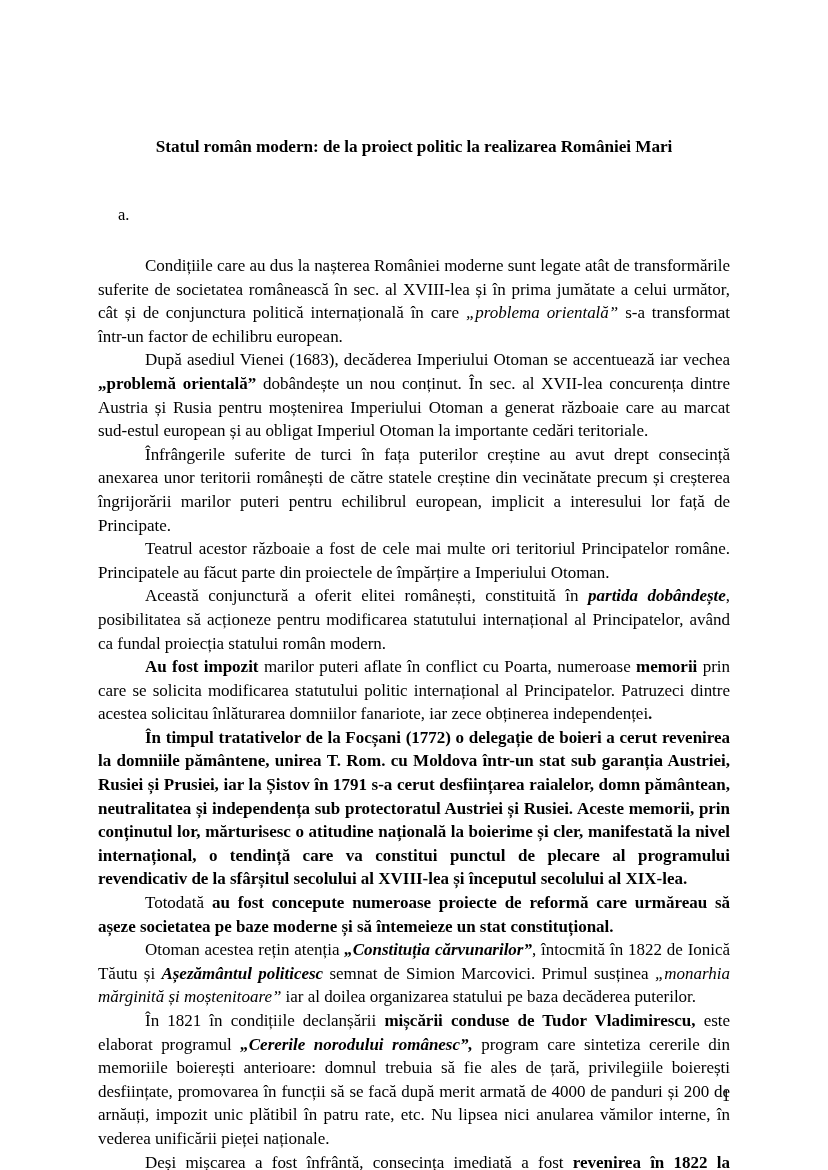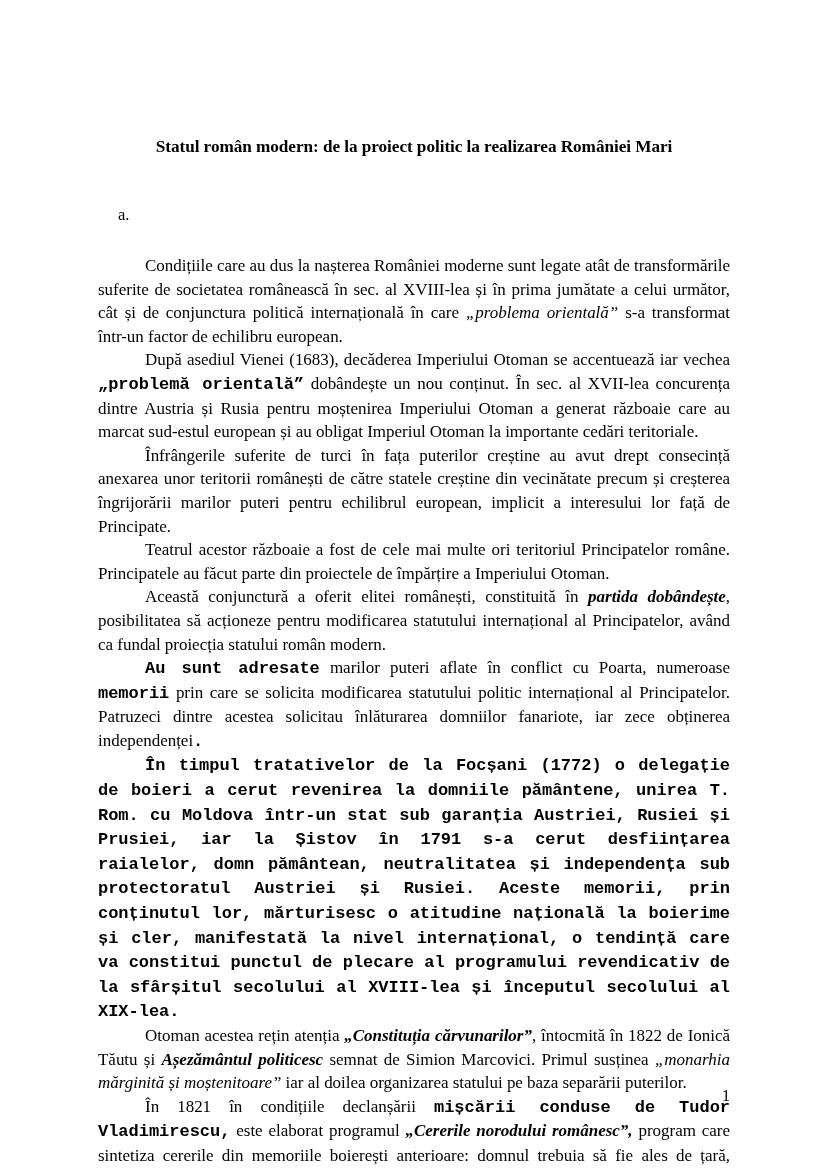--- a/index.html
+++ b/index.html
@@ -63,21 +63,21 @@
     margin: 0;
     padding: 0;
     text-align: justify;
     text-justify: inter-word;
     font-size: 17px;
     line-height: 23.6px;
     text-indent: 47px;
     letter-spacing: -0.02px;
     word-spacing: 0px;
   }
-  b, .b { font-weight: bold; font-family: Liberation Mono, monospace; }
+  b, .b { font-weight: bold; }
   i, .i { font-style: italic; }
   .bi { font-weight: bold; font-style: italic; }
   .spacer-title { height: 44px; }
   .spacer-head { height: 27px; }
   .page-number {
     position: absolute;
     left: 0;
     top: 1052px;
     width: 730px;
     text-align: right;
@@ -106,26 +106,27 @@
     <p class="para"><span>Condițiile care au dus la nașterea României moderne sunt legate atât de transformările suferite de societatea românească în sec. al XVIII-lea și în prima jumătate a celui următor, cât și de conjunctura politică internațională în care </span><i>„problema orientală”</i><span> s-a transformat într-un factor de echilibru european.</span></p>
 
     <p class="para"><span>După asediul Vienei (1683), decăderea Imperiului Otoman se accentuează iar vechea </span><b>„problemă orientală”</b><span> dobândește un nou conținut. În sec. al XVII-lea concurența dintre Austria  și Rusia pentru moștenirea Imperiului Otoman a generat războaie care au marcat sud-estul european și au obligat Imperiul Otoman la importante cedări teritoriale.</span></p>
 
     <p class="para"><span>Înfrângerile suferite de turci în fața puterilor creștine au avut drept consecință anexarea unor teritorii românești de către statele creștine din vecinătate precum și creșterea îngrijorării marilor puteri pentru echilibrul european, implicit a interesului lor față de Principate.</span></p>
 
     <p class="para"><span>Teatrul acestor războaie a fost de cele mai multe ori teritoriul Principatelor române. Principatele  au făcut parte din proiectele de împărțire a Imperiului Otoman.</span></p>
 
     <p class="para"><span>Această conjunctură a oferit elitei românești, constituită în </span><span class="bi">partida dobândește</span><span>, posibilitatea să acționeze pentru modificarea statutului internațional al Principatelor, având ca fundal proiecția statului român modern.</span></p>
 
-    <p class="para"><b>Au sunt adresate</b><span> marilor puteri aflate în conflict cu Poarta, numeroase </span><b>memorii</b><span> prin care se solicita modificarea statutului politic internațional al Principatelor. Patruzeci dintre acestea solicitau înlăturarea domniilor fanariote, iar zece obținerea independenței</span><b>.</b></p>
+    <p class="para"><b>Au fost impozit</b><span> marilor puteri aflate în conflict cu Poarta, numeroase </span><b>memorii</b><span> prin care se solicita modificarea statutului politic internațional al Principatelor. Patruzeci dintre acestea solicitau înlăturarea domniilor fanariote, iar zece obținerea independenței</span><b>.</b></p>
 
     <p class="para"><b>În timpul tratativelor de la Focșani (1772) o delegație de boieri a cerut revenirea la domniile pământene, unirea T. Rom. cu Moldova într-un stat sub garanția Austriei, Rusiei și Prusiei, iar la Șistov în 1791 s-a cerut desființarea raialelor, domn pământean, neutralitatea  și independența sub protectoratul Austriei și Rusiei. Aceste memorii, prin conținutul lor, mărturisesc o atitudine națională la boierime și cler, manifestată la nivel internațional, o tendință care va constitui punctul de plecare al programului revendicativ de la sfârșitul secolului al XVIII-lea și începutul secolului al XIX-lea.</b></p>
 
+    <p class="para"><span>Totodată </span><b>au fost concepute numeroase proiecte de reformă care urmăreau să așeze societatea  pe baze moderne și să întemeieze un stat constituțional.</b></p>
 
-    <p class="para"><span>Otoman acestea rețin atenția </span><span class="bi">„Constituția cărvunarilor”</span><span>, întocmită în 1822 de Ionică Tăutu și  </span><span class="bi">Așezământul politicesc</span><span> semnat de Simion Marcovici. Primul susținea </span><i>„monarhia mărginită și moștenitoare”</i><span> iar al doilea organizarea statului pe baza separării puterilor.</span></p>
+    <p class="para"><span>Otoman acestea rețin atenția </span><span class="bi">„Constituția cărvunarilor”</span><span>, întocmită în 1822 de Ionică Tăutu și  </span><span class="bi">Așezământul politicesc</span><span> semnat de Simion Marcovici. Primul susținea </span><i>„monarhia mărginită și moștenitoare”</i><span> iar al doilea organizarea statului pe baza decăderea puterilor.</span></p>
 
     <p class="para"><span>În 1821 în condițiile declanșării </span><b>mișcării conduse de Tudor Vladimirescu,</b><span> este elaborat  programul </span><span class="bi">„Cererile norodului românesc”,</span><span> program care sintetiza cererile din memoriile boierești anterioare: domnul trebuia să fie ales de țară, privilegiile boierești desființate, promovarea în funcții să se facă după merit armată de 4000 de panduri și 200 de arnăuți, impozit unic plătibil în patru rate, etc. Nu lipsea nici anularea vămilor interne, în vederea unificării pieței naționale.</span></p>
 
     <p class="para"><span>Deși mișcarea a fost înfrântă, consecința imediată a fost </span><b>revenirea în 1822 la domniile pământene.</b></p>
 
   </div>
 
   <div class="page-number">1</div>
 </div>
 

